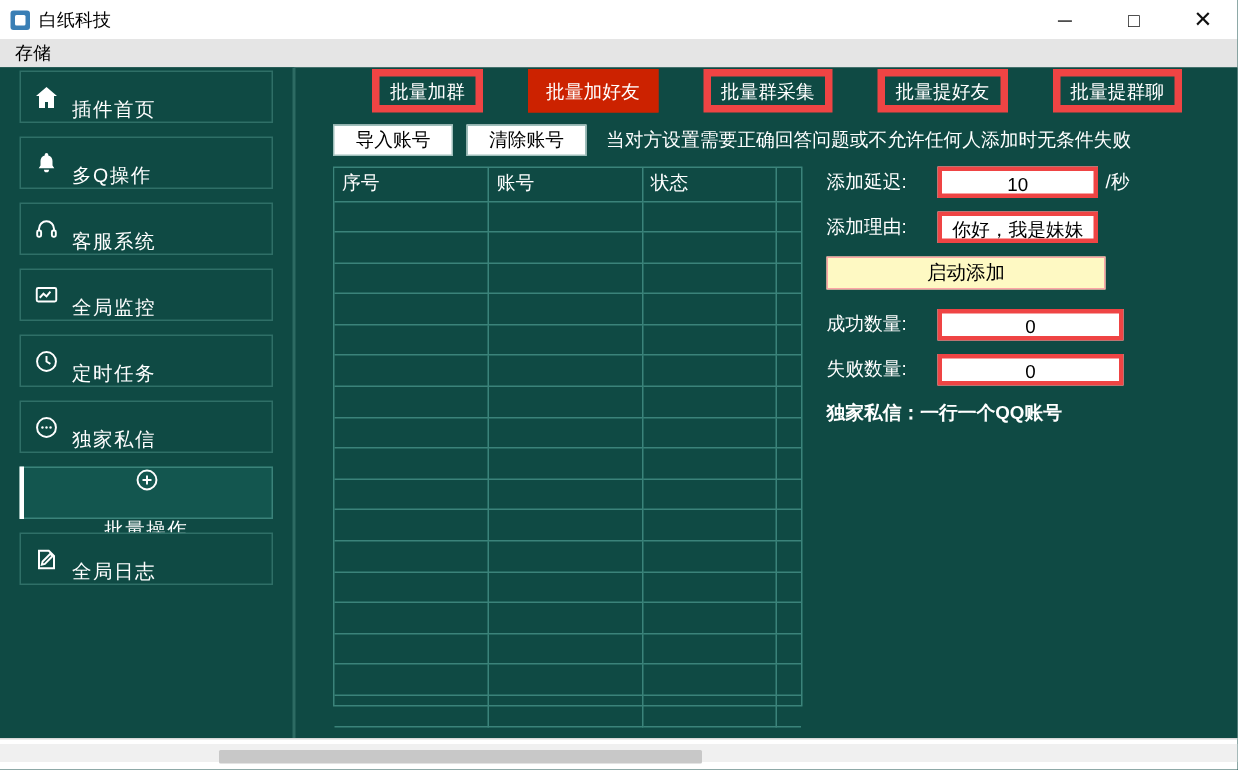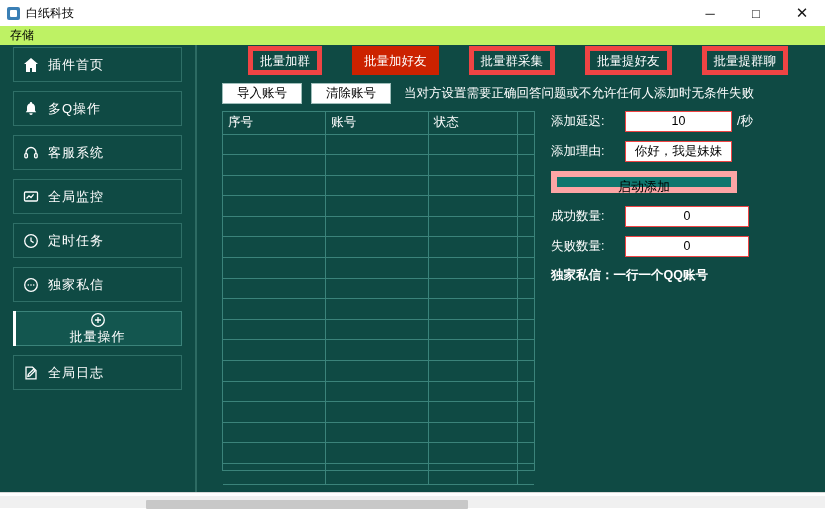--- a/index.html
+++ b/index.html
@@ -62,21 +62,21 @@
     font-size: 13px;
     color: #111;
   }
   .win-btn.close { font-size: 15px; }
 
   
   .menubar {
     position: absolute;
     top: 26px; left: 0;
     width: 825px; height: 19px;
-    background: #bef264;
+    background: #e5e5e5;
     display: flex;
     align-items: center;
     padding-left: 7px;
     text-align: right;
   }
   .menu-item {
     font-size: 12px;
     color: #000;
     padding: 0 3px;
     line-height: 19px;
@@ -123,21 +123,21 @@
     background: #ffffff;
   }
   .nav-ico {
     width: 34px;
     display: flex;
     align-items: center;
     justify-content: center;
     color: #ffffff;
   }
   .nav-ico svg { display: block; }
-  .nav-label { letter-spacing: 1px; }
+  .nav-label { letter-spacing: 1px; margin-top: 16px; }
 
   
   .main {
     position: absolute;
     top: 0; left: 196px;
     width: 629px; height: 447px;
   }
 
   
   .tabs {
@@ -240,41 +240,41 @@
   }
   .flabel {
     color: #ffffff;
     font-size: 12.5px;
     width: 74px;
     white-space: nowrap;
   }
   .fbox {
     height: 21px;
     background: #ffffff;
-    border: 1px solid #ef4444;
+    border: 3px solid #ef4444;
     color: #000000;
     font-size: 12.5px;
     line-height: 19px;
     text-align: center;
     width: 107px;
     overflow: hidden;
     white-space: nowrap;
   }
   .unit {
     color: #ffffff;
     font-size: 12.5px;
     margin-left: 5px;
   }
   .start-btn {
     margin-top: 4px;
     margin-bottom: 13px;
     width: 186px;
     height: 22px;
-    background: #0f766e;
-    border: 6px solid #fca5a5;
+    background: #fef9c3;
+    border: 1px solid #fca5a5;
     color: #000000;
     font-size: 13px;
     line-height: 20px;
     text-align: center;
   }
   .count-box { width: 124px; }
   .hint {
     margin-top: 10px;
     color: #ffffff;
     font-size: 12.5px;

